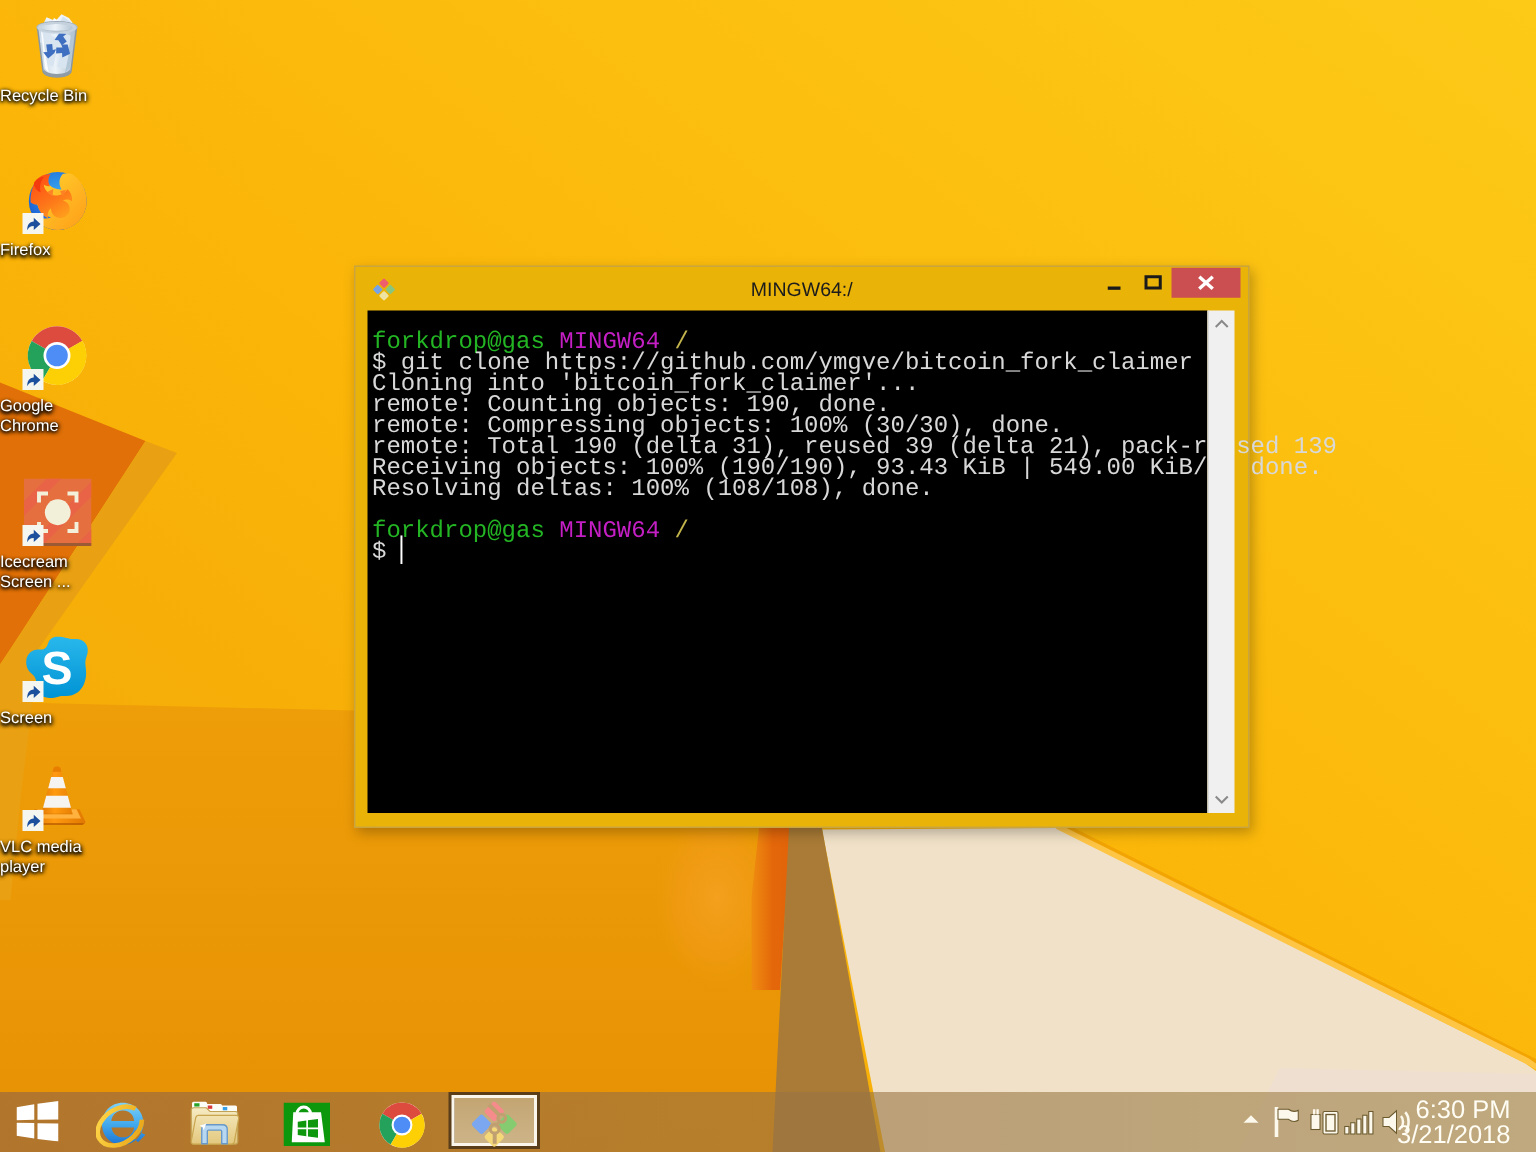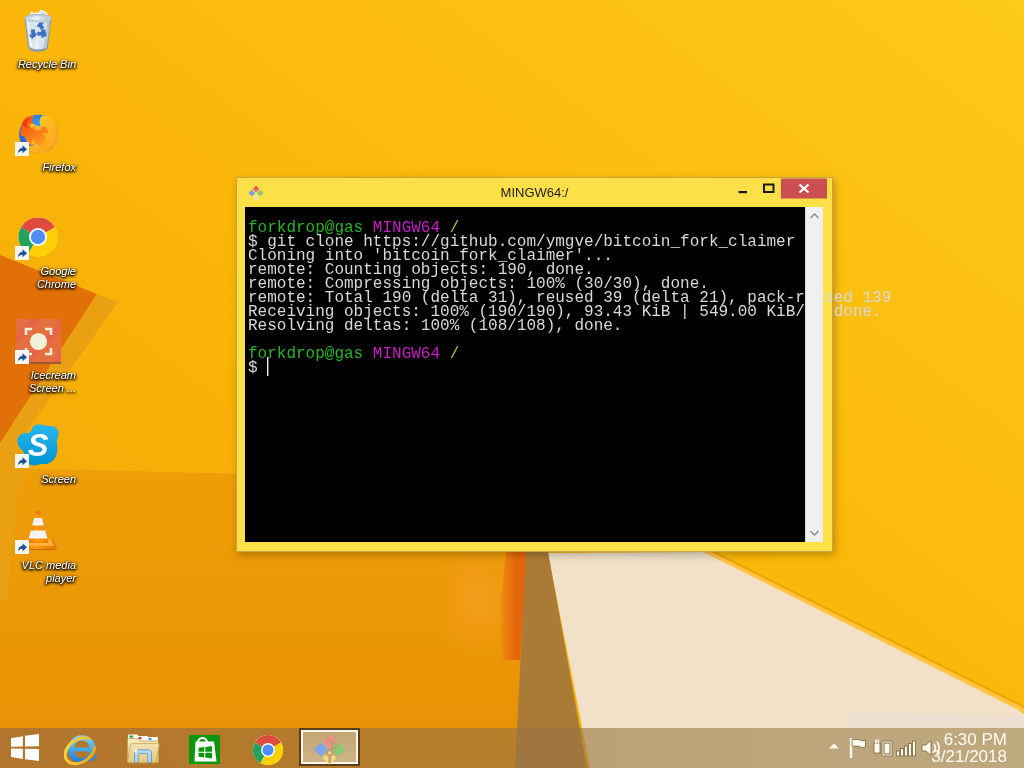--- a/index.html
+++ b/index.html
@@ -1,26 +1,26 @@
 <!DOCTYPE html>
 <html><head>
 <meta charset="utf-8">
 <style>
   html,body{margin:0;padding:0;}
   #screen{position:relative;width:1024px;height:768px;overflow:hidden;
     font-family:"Liberation Sans",sans-serif;}
   #wall{position:absolute;left:0;top:0;}
-  .icon{position:absolute;width:76px;text-align:right;font-style:italic;}
+  .icon{position:absolute;width:76px;text-align:left;}
   .icon .img{position:relative;width:44px;height:44px;margin:0 auto;}
   .icon .lbl{margin-top:6px;font-size:11px;line-height:13px;color:#fff;
     text-shadow:0 1px 2px #000, 1px 1px 3px #000, -1px 1px 3px #000;}
   .sc{position:absolute;left:-1px;bottom:-1px;width:14px;height:14px;background:#f6f6f1;}
   
   #win{position:absolute;left:236px;top:177px;width:595px;height:373px;
-    background:#fde047;border:1px solid #caa43e;box-shadow:2px 3px 8px rgba(0,0,0,0.25);}
+    background:#eab308;border:1px solid #caa43e;box-shadow:2px 3px 8px rgba(0,0,0,0.25);}
   #titlebar{position:absolute;left:0;top:0;width:100%;height:29px;}
   #title{position:absolute;left:0;right:0;top:7px;text-align:center;font-size:13px;color:#1c1c1c;}
   #console{position:absolute;left:8px;top:29px;width:560px;height:335px;background:#000;}
   #contxt{position:absolute;left:3px;top:14px;font-family:"Liberation Mono",monospace;
     font-size:16px;line-height:14.05px;white-space:pre;color:#d8d8d8;margin:0;}
   .gr{color:#23b523;}  .mg{color:#c41fc4;}  .yl{color:#c3b54c;}
   #sbar{position:absolute;left:568px;top:29px;width:17px;height:335px;background:#f0f0f0;border-left:1px solid #d9d9d9;}
   
   #taskbar{position:absolute;left:0;top:728px;width:1024px;height:40px;background:linear-gradient(90deg, rgba(146,100,68,0.63) 0%, rgba(157,130,67,0.58) 100%);}
   #clock{position:absolute;right:17px;top:4px;text-align:right;color:#fffdf4;font-size:17px;line-height:16.5px;}

